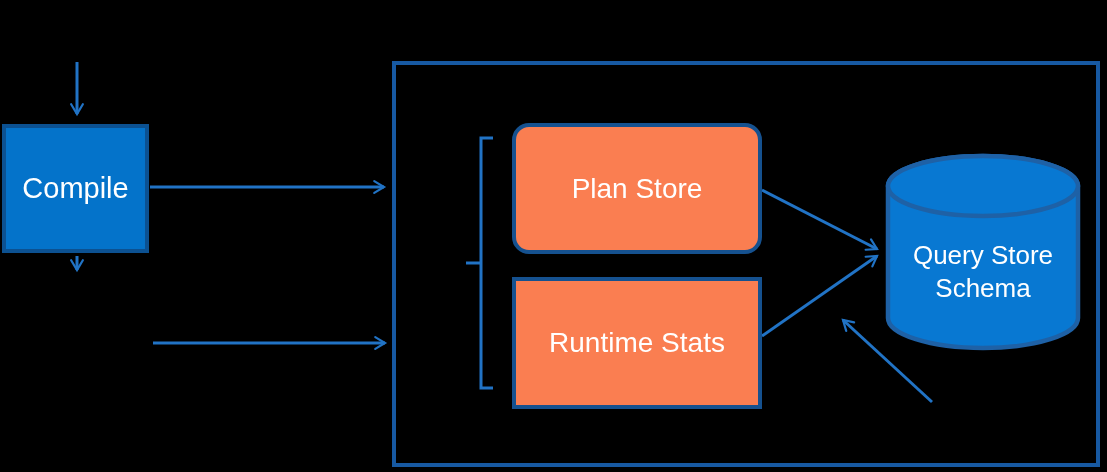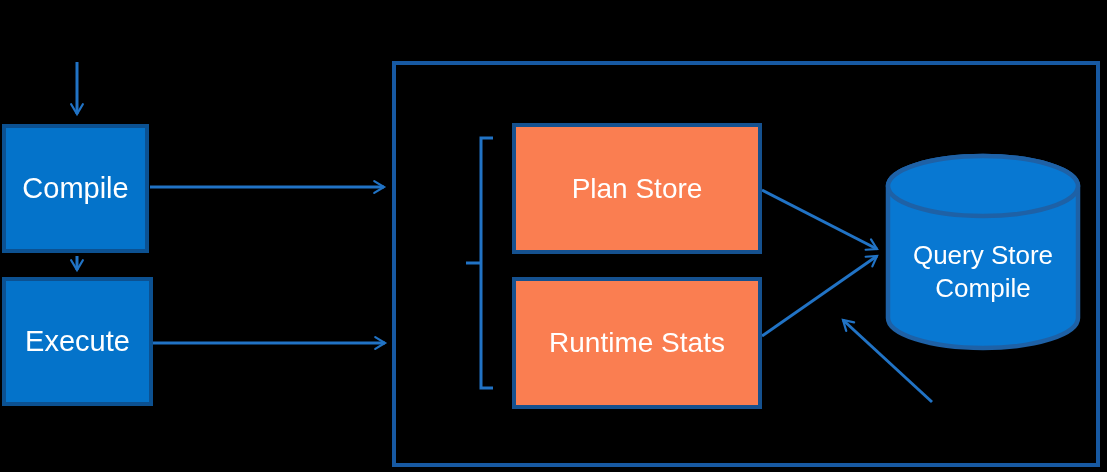--- a/index.html
+++ b/index.html
@@ -46,21 +46,21 @@
     border: 4px solid var(--process-box-border, #0C5191);
     font-size: 29px;
   }
   .store {
     background: var(--store-box-fill, #FA7E51);
     border: 4px solid var(--store-box-border, #15518F);
     font-size: 28px;
   }
   .node-compile  { left: 2px;   top: 124px; width: 147px; height: 129px; }
   .node-execute  { left: 2px;   top: 277px; width: 151px; height: 129px; }
-  .node-plan     { left: 512px; top: 123px; width: 250px; height: 131px; }
+  .node-plan     { left: 512px; top: 123px; width: 250px; height: 131px; border-radius: 17px; }
   .node-runtime  { left: 512px; top: 277px; width: 250px; height: 132px; }
   .cyl-label {
     position: absolute;
     left: 888px;
     top: 222px;
     width: 190px;
     height: 100px;
     display: flex;
     align-items: center;
     justify-content: center;
@@ -113,26 +113,23 @@
 
     <path class="bracket" d="M493,138 L481,138 L481,388 L493,388 M481,263 L466,263"></path>
 
     <path class="cyl-shape" d="M888,186 A95,30 0 0 1 1078,186 L1078,318 A95,30 0 0 1 888,318 Z"></path>
     <ellipse class="cyl-shape" cx="983" cy="186" rx="95" ry="30"></ellipse>
   </svg>
 
   <div class="node process node-compile">
     <span>Compile</span>
   </div>
-  <div class="node process node-execute">
-    <span>Execute</span>
-  </div>
 
   <div class="node store node-plan">
     <span>Plan Store</span>
   </div>
   <div class="node store node-runtime">
     <span>Runtime Stats</span>
   </div>
 
-  <div class="cyl-label">Query Store Compile</div>
+  <div class="cyl-label">Query Store Schema</div>
 
 </div>
 
 </body></html>

